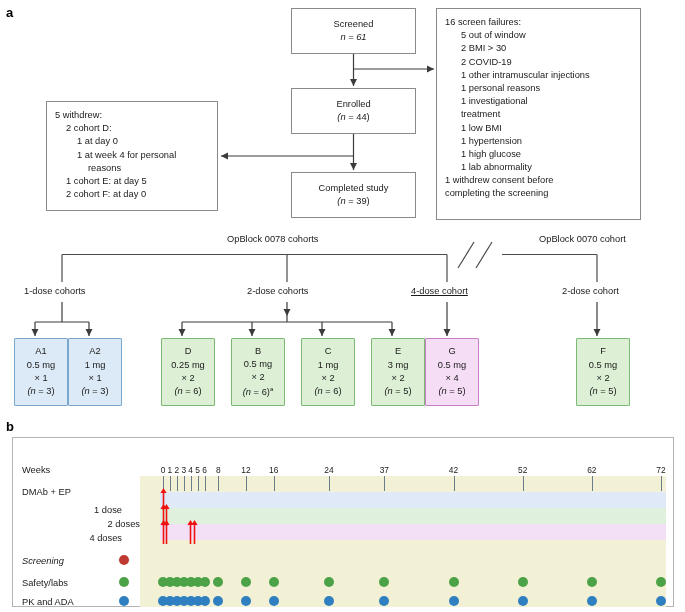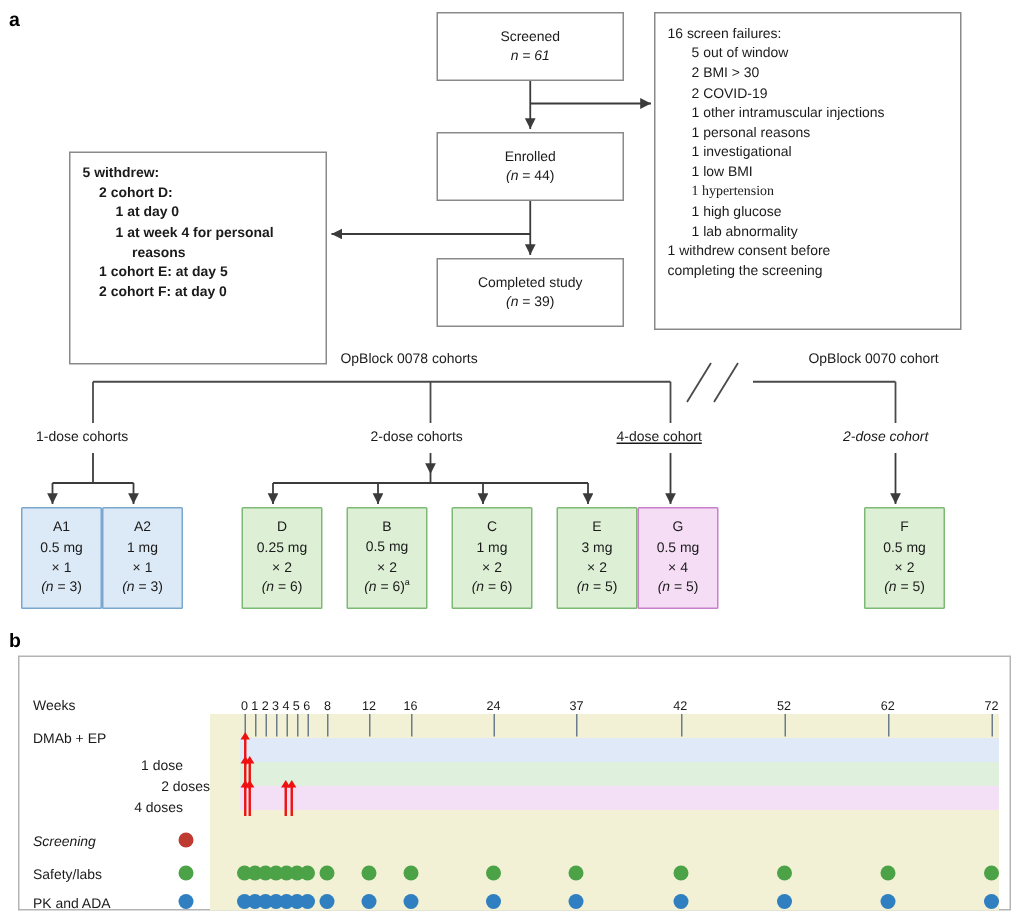--- a/index.html
+++ b/index.html
@@ -92,32 +92,33 @@
 
 <div class="fbox left-align" id="box-screenfail" style="left:436px; top:8px; width:205px; height:212px;">
   <div>16 screen failures:</div>
   <div id="sf-items">
       <div style="padding-left: 16px;">5 out of window</div>
       <div style="padding-left: 16px;">2 BMI &gt; 30</div>
       <div style="padding-left: 16px;">2 COVID-19</div>
       <div style="padding-left: 16px;">1 other intramuscular injections</div>
       <div style="padding-left: 16px;">1 personal reasons</div>
       <div style="padding-left: 16px;">1 investigational</div>
+      <div style="padding-left: 16px;">treatment</div>
       <div style="padding-left: 16px;">1 low BMI</div>
-      <div style="padding-left: 16px; font-family: Liberation Serif, serif;">1 hypertension</div>
+      <div style="padding-left: 16px;">1 hypertension</div>
       <div style="padding-left: 16px;">1 high glucose</div>
       <div style="padding-left: 16px;">1 lab abnormality</div>
     </div>
   <div id="sf-footer">
       <div>1 withdrew consent before</div>
       <div>completing the screening</div>
     </div>
 </div>
 
-<div class="fbox left-align" id="box-withdrew" style="left:46px; top:101px; width:172px; height:142px;font-weight:bold;">
+<div class="fbox left-align" id="box-withdrew" style="left:46px; top:101px; width:172px; height:110px;">
   <div>5 withdrew:</div>
   <div id="wd-items">
       <div style="padding-left: 11px;">2 cohort D:</div>
       <div style="padding-left: 22px;">1 at day 0</div>
       <div style="padding-left: 22px;">1 at week 4 for personal</div>
       <div style="padding-left: 33px;">reasons</div>
       <div style="padding-left: 11px;">1 cohort E: at day 5</div>
       <div style="padding-left: 11px;">2 cohort F: at day 0</div>
     </div>
 </div>
@@ -166,21 +167,21 @@
 
   <line x1="597" y1="302" x2="597" y2="336" stroke="#3b3b3b" stroke-width="1.2" marker-end="url(#arrow)"></line>
 </svg>
 
 <div class="treelabel" id="tl-g0" style="left:227px; top:234px;">OpBlock 0078 cohorts</div>
 <div class="treelabel" id="tl-g1" style="left:539px; top:234px;">OpBlock 0070 cohort</div>
 
 <div class="treelabel" style="left:24px; top:286px;">1-dose cohorts</div>
 <div class="treelabel" style="left:247px; top:286px;">2-dose cohorts</div>
 <div class="treelabel" style="left:411px; top:286px;text-decoration:underline;">4-dose cohort</div>
-<div class="treelabel" style="left:562px; top:286px;font-style:italic;">2-dose cohort</div>
+<div class="treelabel" style="left:562px; top:286px;">2-dose cohort</div>
 
 <div id="cohorts">
     <div class="cbox blue" style="left: 14px; top: 338px; width: 54px; height: 68px;">
       <div>A1</div>
       <div>0.5 mg</div>
       <div>× 1</div>
       <div><i>(n</i><span> = 3)</span></div>
     </div>
     <div class="cbox blue" style="left: 68px; top: 338px; width: 54px; height: 68px;">
       <div>A2</div>

